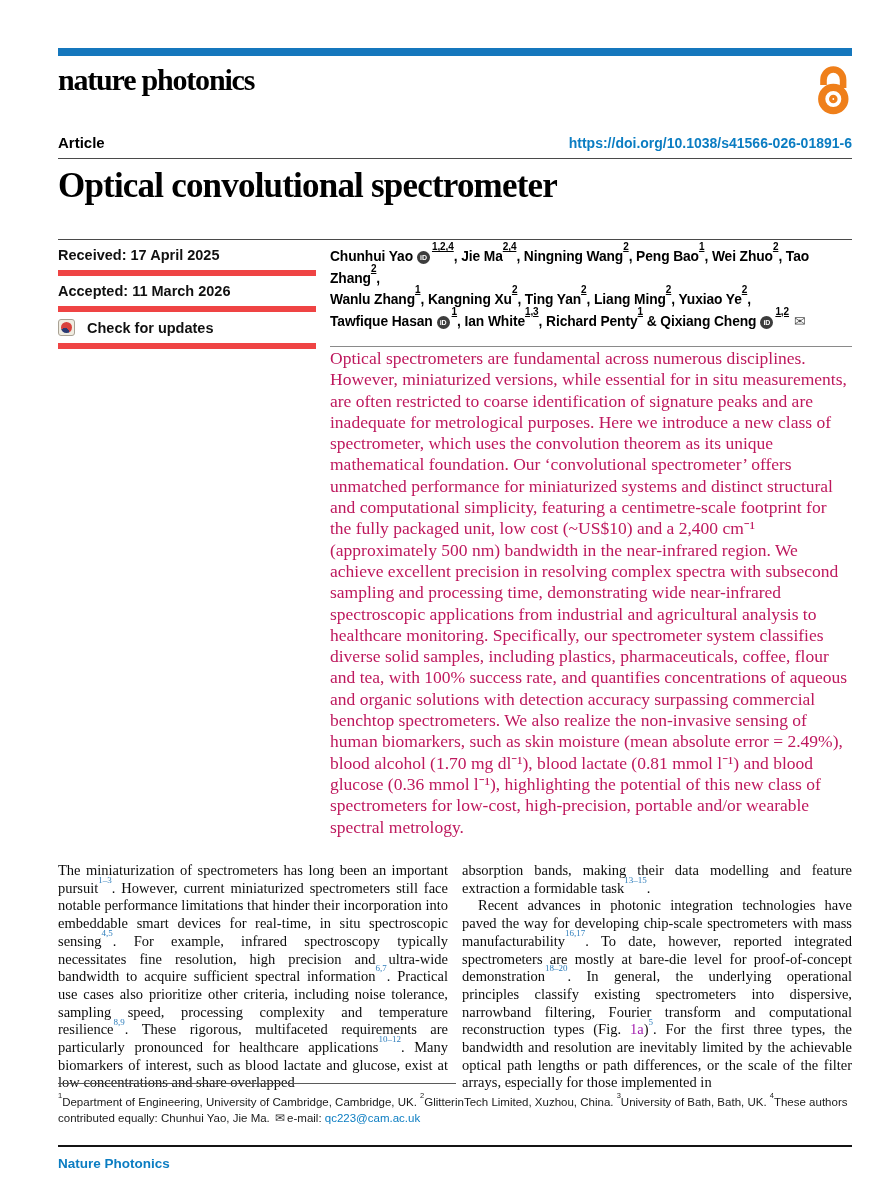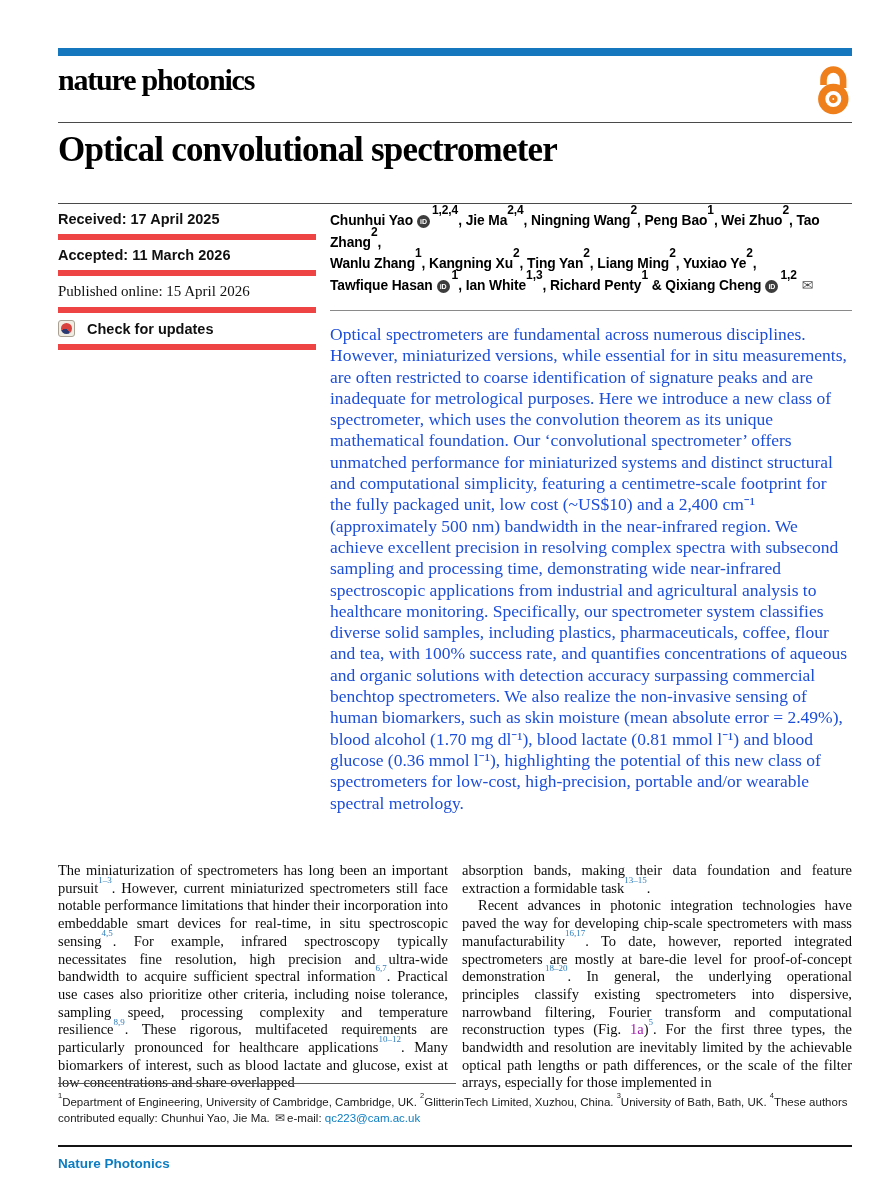--- a/index.html
+++ b/index.html
@@ -44,30 +44,30 @@
   .check-row { display: flex; align-items: center; gap: 12px; cursor: pointer; }
   .crossmark { width: 17px; height: 17px; border: 1px solid #a9a294; border-radius: 3px;
     background: #f0ece1; display: inline-flex; align-items: center; justify-content: center; }
   .crossmark i { display: block; width: 11px; height: 11px; border-radius: 50%;
     background: conic-gradient(from 145deg, #2b3a72 0 30%, #d8413c 30% 100%); }
 
   .authors {
     font-weight: 700; font-size: 13.8px; line-height: 21.5px; letter-spacing: -0.1px;
     padding: 6px 0 14px; border-bottom: 1px solid #8a8a8a; color: #000;
   }
-  .authors sup { font-size: 12px; position: relative; top: -5px; line-height: 0; }
+  .authors sup { font-size: 10px; position: relative; top: -5px; line-height: 0; text-decoration: underline; }
   .orcid-badge { display: inline-block; width: 13px; height: 13px; border-radius: 50%;
     background: #3d3d3d; color: #fff; font-size: 7px; font-weight: 700; text-align: center;
     line-height: 13px; margin: 0 2px 0 4px; vertical-align: 1px; font-style: normal; }
   .mail-icon { color: #4f4f4f; font-size: 14px; margin-left: 5px; font-weight: 400; }
 
   .abstract {
     font-family: "Liberation Serif", serif;
-    font-size: 17.5px; line-height: 21.3px; color: #1d4ed8;
-    margin-top: 13px; max-height: 490px; overflow: hidden;
+    font-size: 17.5px; line-height: 21.3px; color: #be185d;
+    margin-top: 1px; max-height: 490px; overflow: hidden;
   }
 
   
   .body-cols { position: absolute; top: 862px; left: 58px; right: 43px;
     display: grid; grid-template-columns: 390px 390px; gap: 18px 14px; }
   .body-col { font-family: "Liberation Serif", serif; font-size: 14.5px; line-height: 17.7px;
     text-align: justify; color: #0c0c0c; }
   .body-col p.indent { text-indent: 16px; }
   .body-col sup { font-size: 9px; position: relative; top: -4px; line-height: 0; }
   sup.ref-link { color: #2e7ebc; }
@@ -98,53 +98,56 @@
       <div class="logo">nature photonics</div>
       <div class="oa-icon">
         <svg width="40" height="54" viewBox="0 0 40 54">
           <path d="M 11.5 24 L 11.5 19 A 9.8 10.5 0 0 1 31.1 19 L 31.1 27" fill="none" stroke="#ef7f1a" stroke-width="6.6"></path>
           <circle cx="21.3" cy="38" r="11.6" fill="none" stroke="#ef7f1a" stroke-width="7.2"></circle>
           <circle cx="21.3" cy="38" r="2.6" fill="none" stroke="#ef7f1a" stroke-width="3.4"></circle>
         </svg>
       </div>
     </div>
 
+    <div class="article-row">
+      <span class="article-label">Article</span>
+      <a class="doi-link">https://doi.org/10.1038/s41566-026-01891-6</a>
+    </div>
 
     <hr class="rule-dark">
 
     <div class="title-block">
       <h1 class="page-title">Optical convolutional spectrometer</h1>
     </div>
 
     <div class="main-grid">
       <div class="meta-col">
         <div class="meta-row">Received: 17 April 2025</div>
         <div class="meta-row">Accepted: 11 March 2026</div>
-        <div class="meta-row serif">Published online: 15 April 2026</div>
         <div class="meta-row check-row">
           <span class="crossmark">
               <i></i>
             </span>
           <span>Check for updates</span>
         </div>
       </div>
 
       <div class="right-col">
         <div class="authors"><span>Chunhui Yao</span><span class="orcid-badge">iD</span><sup>1,2,4</sup><span>, Jie Ma</span><sup>2,4</sup><span>, Ningning Wang</span><sup>2</sup><span>, Peng Bao</span><sup>1</sup><span>, Wei Zhuo</span><sup>2</sup><span>, Tao Zhang</span><sup>2</sup><span>,</span><br><span>Wanlu Zhang</span><sup>1</sup><span>, Kangning Xu</span><sup>2</sup><span>, Ting Yan</span><sup>2</sup><span>, Liang Ming</span><sup>2</sup><span>, Yuxiao Ye</span><sup>2</sup><span>,</span><br><span>Tawfique Hasan</span><span class="orcid-badge">iD</span><sup>1</sup><span>, Ian White</span><sup>1,3</sup><span>, Richard Penty</span><sup>1</sup><span> &amp; Qixiang Cheng</span><span class="orcid-badge">iD</span><sup>1,2</sup><span class="mail-icon">✉</span></div>
         <div class="abstract">Optical spectrometers are fundamental across numerous disciplines. However, miniaturized versions, while essential for in situ measurements, are often restricted to coarse identification of signature peaks and are inadequate for metrological purposes. Here we introduce a new class of spectrometer, which uses the convolution theorem as its unique mathematical foundation. Our ‘convolutional spectrometer’ offers unmatched performance for miniaturized systems and distinct structural and computational simplicity, featuring a centimetre-scale footprint for the fully packaged unit, low cost (~US$10) and a 2,400 cm⁻¹ (approximately 500 nm) bandwidth in the near-infrared region. We achieve excellent precision in resolving complex spectra with subsecond sampling and processing time, demonstrating wide near-infrared spectroscopic applications from industrial and agricultural analysis to healthcare monitoring. Specifically, our spectrometer system classifies diverse solid samples, including plastics, pharmaceuticals, coffee, flour and tea, with 100% success rate, and quantifies concentrations of aqueous and organic solutions with detection accuracy surpassing commercial benchtop spectrometers. We also realize the non-invasive sensing of human biomarkers, such as skin moisture (mean absolute error = 2.49%), blood alcohol (1.70 mg dl⁻¹), blood lactate (0.81 mmol l⁻¹) and blood glucose (0.36 mmol l⁻¹), highlighting the potential of this new class of spectrometers for low-cost, high-precision, portable and/or wearable spectral metrology.</div>
       </div>
     </div>
   </div>
 
   <div class="body-cols">
     <div class="body-col">
       <p><span>The miniaturization of spectrometers has long been an important pursuit</span><sup class="ref-link">1–3</sup><span>. However, current miniaturized spectrometers still face notable performance limitations that hinder their incorporation into embeddable smart devices for real-time, in situ spectroscopic sensing</span><sup class="ref-link">4,5</sup><span>. For example, infrared spectroscopy typically necessitates fine resolution, high precision and ultra-wide bandwidth to acquire sufficient spectral information</span><sup class="ref-link">6,7</sup><span>. Practical use cases also prioritize other criteria, including noise tolerance, sampling speed, processing complexity and temperature resilience</span><sup class="ref-link">8,9</sup><span>. These rigorous, multifaceted requirements are particularly pronounced for healthcare applications</span><sup class="ref-link">10–12</sup><span>. Many biomarkers of interest, such as blood lactate and glucose, exist at low concentrations and share overlapped</span></p>
     </div>
     <div class="body-col">
-      <p><span>absorption bands, making their data foundation and feature extraction a formidable task</span><sup class="ref-link">13–15</sup><span>.</span></p>
+      <p><span>absorption bands, making their data modelling and feature extraction a formidable task</span><sup class="ref-link">13–15</sup><span>.</span></p>
       <p class="indent"><span>Recent advances in photonic integration technologies have paved the way for developing chip-scale spectrometers with mass manufacturability</span><sup class="ref-link">16,17</sup><span>. To date, however, reported integrated spectrometers are mostly at bare-die level for proof-of-concept demonstration</span><sup class="ref-link">18–20</sup><span>. In general, the underlying operational principles classify existing spectrometers into dispersive, narrowband filtering, Fourier transform and computational reconstruction types (Fig. </span><span class="text-link">1a</span><span>)</span><sup class="ref-link">5</sup><span>. For the first three types, the bandwidth and resolution are inevitably limited by the achievable optical path lengths or path differences, or the scale of the filter arrays, especially for those implemented in</span></p>
     </div>
   </div>
 
   <div class="footnote-block">
     <hr class="footnote-rule">
     <div class="footnote-text"><sup>1</sup><span>Department of Engineering, University of Cambridge, Cambridge, UK. </span><sup>2</sup><span>GlitterinTech Limited, Xuzhou, China. </span><sup>3</sup><span>University of Bath, Bath, UK. </span><sup>4</sup><span>These authors contributed equally: Chunhui Yao, Jie Ma. </span><span class="mail-icon">✉</span><span>e-mail: </span><span class="text-link">qc223@cam.ac.uk</span></div>
   </div>
 
   <div class="footer">

